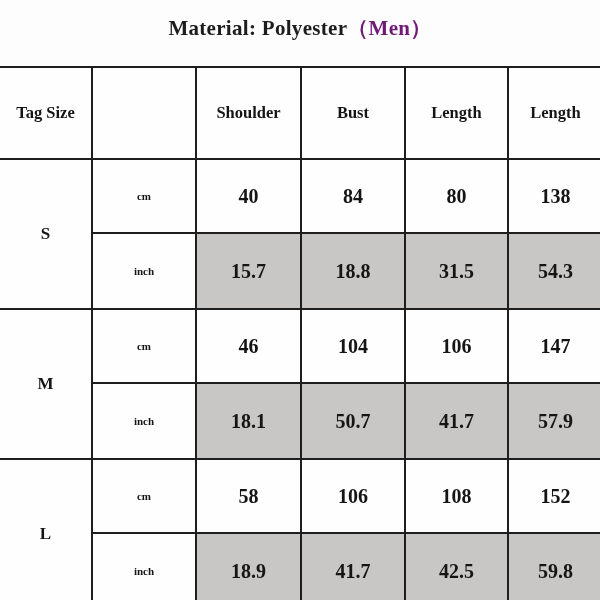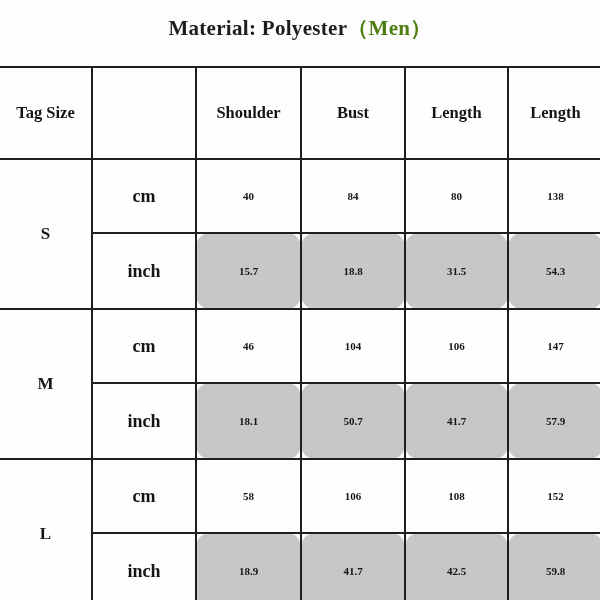--- a/index.html
+++ b/index.html
@@ -20,49 +20,49 @@
     top: 14px;
     left: 0;
     width: 100%;
     text-align: center;
     font-size: 21px;
     font-weight: bold;
     letter-spacing: 0.3px;
     color: #1d1d1d;
   }
   .title .gender {
-    color: #4d7c0f;
+    color: #701a75;
   }
   table.size-table {
     position: absolute;
     top: 66px;
     left: -2px;
     width: 604px;
     border-collapse: collapse;
     table-layout: fixed;
   }
   .size-table th,
   .size-table td {
     border: 2px solid #1e1e1e;
     text-align: center;
     vertical-align: middle;
     font-weight: bold;
-    font-size: 11px;
+    font-size: 20px;
     color: #151515;
     background: #fefefe;
     padding: 0;
     overflow: hidden;
   }
   .size-table tr.head   { height: 92px; }
   .size-table tr.cm-row { height: 74px; }
   .size-table tr.inch-row { height: 76px; }
   .size-table th { font-size: 16.5px; margin-top: 48px; }
   .size-table td.size { font-size: 17px; }
-  .size-table td.unit { font-size: 18px; }
-  .size-table tr.inch-row td.val { background: #c8c7c5; border-radius: 14px; }
+  .size-table td.unit { font-size: 11px; }
+  .size-table tr.inch-row td.val { background: #c8c7c5; }
 </style>
 </head>
 <body>
 
 <div class="title">
   <span>Material: Polyester</span><span class="gender">（Men）</span>
 </div>
 
 <table class="size-table">
   <colgroup>

